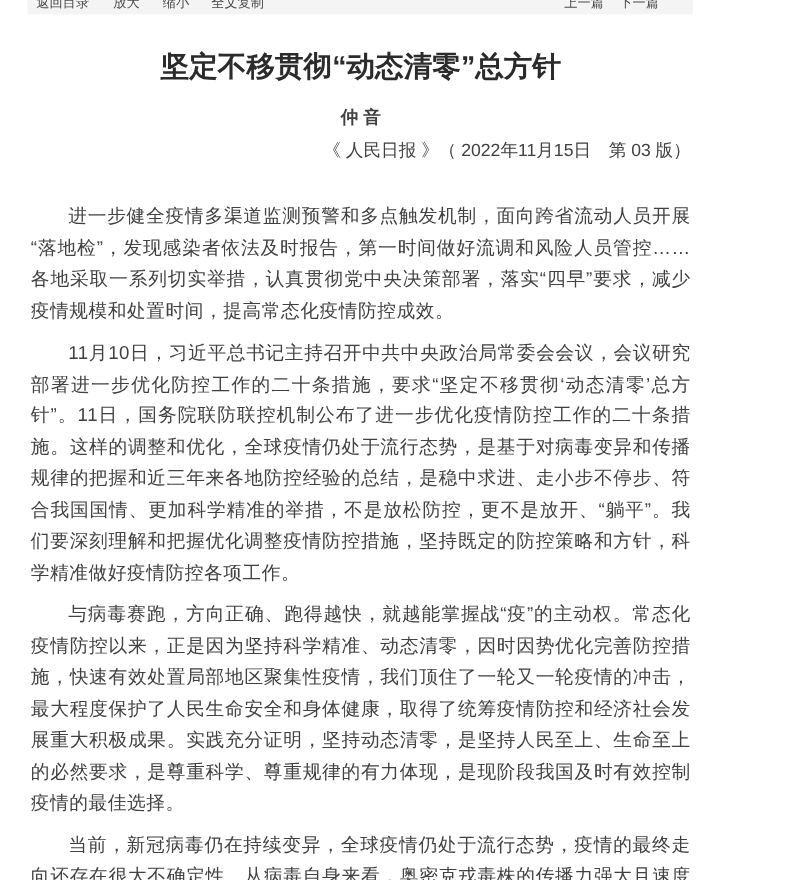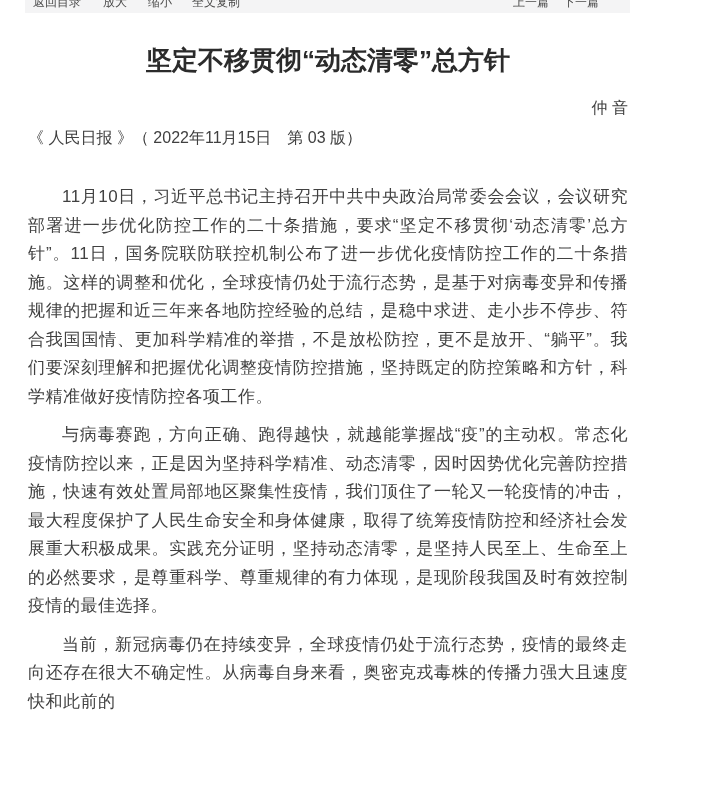--- a/index.html
+++ b/index.html
@@ -51,28 +51,29 @@
     font-weight: bold;
     color: #2b2b2b;
     text-align: center;
     letter-spacing: 0;
   }
   .byline {
     margin-top: 19px;
     font-size: 16px;
     line-height: 22px;
     color: #404040;
-    text-align: right;
+    text-align: center;
+    font-weight: bold;
   }
   .source {
     margin-top: 8px;
     font-size: 16px;
     line-height: 22px;
     color: #404040;
-    text-align: left;
+    text-align: right;
   }
   .content {
     margin-top: 34px;
     color: #414141;
   }
   .content p {
     margin: 0 0 10px 0;
     font-size: 17px;
     line-height: 28.5px;
     text-indent: 2em;
@@ -92,19 +93,20 @@
     <span class="tb-item">全文复制</span>
     <span class="tb-item">上一篇</span>
     <span class="tb-item">下一篇</span>
   </div>
 
   <div class="article">
     <h1>坚定不移贯彻“动态清零”总方针</h1>
     <div class="byline">仲 音</div>
     <div class="source">《 人民日报 》（ 2022年11月15日　第 03 版）</div>
     <div class="content">
+      <p>进一步健全疫情多渠道监测预警和多点触发机制，面向跨省流动人员开展“落地检”，发现感染者依法及时报告，第一时间做好流调和风险人员管控……各地采取一系列切实举措，认真贯彻党中央决策部署，落实“四早”要求，减少疫情规模和处置时间，提高常态化疫情防控成效。</p>
       <p>11月10日，习近平总书记主持召开中共中央政治局常委会会议，会议研究部署进一步优化防控工作的二十条措施，要求“坚定不移贯彻‘动态清零’总方针”。11日，国务院联防联控机制公布了进一步优化疫情防控工作的二十条措施。这样的调整和优化，全球疫情仍处于流行态势，是基于对病毒变异和传播规律的把握和近三年来各地防控经验的总结，是稳中求进、走小步不停步、符合我国国情、更加科学精准的举措，不是放松防控，更不是放开、“躺平”。我们要深刻理解和把握优化调整疫情防控措施，坚持既定的防控策略和方针，科学精准做好疫情防控各项工作。</p>
       <p>与病毒赛跑，方向正确、跑得越快，就越能掌握战“疫”的主动权。常态化疫情防控以来，正是因为坚持科学精准、动态清零，因时因势优化完善防控措施，快速有效处置局部地区聚集性疫情，我们顶住了一轮又一轮疫情的冲击，最大程度保护了人民生命安全和身体健康，取得了统筹疫情防控和经济社会发展重大积极成果。实践充分证明，坚持动态清零，是坚持人民至上、生命至上的必然要求，是尊重科学、尊重规律的有力体现，是现阶段我国及时有效控制疫情的最佳选择。</p>
       <p>当前，新冠病毒仍在持续变异，全球疫情仍处于流行态势，疫情的最终走向还存在很大不确定性。从病毒自身来看，奥密克戎毒株的传播力强大且速度快和此前的</p>
     </div>
   </div>
 
 </div>
 
 </body></html>

